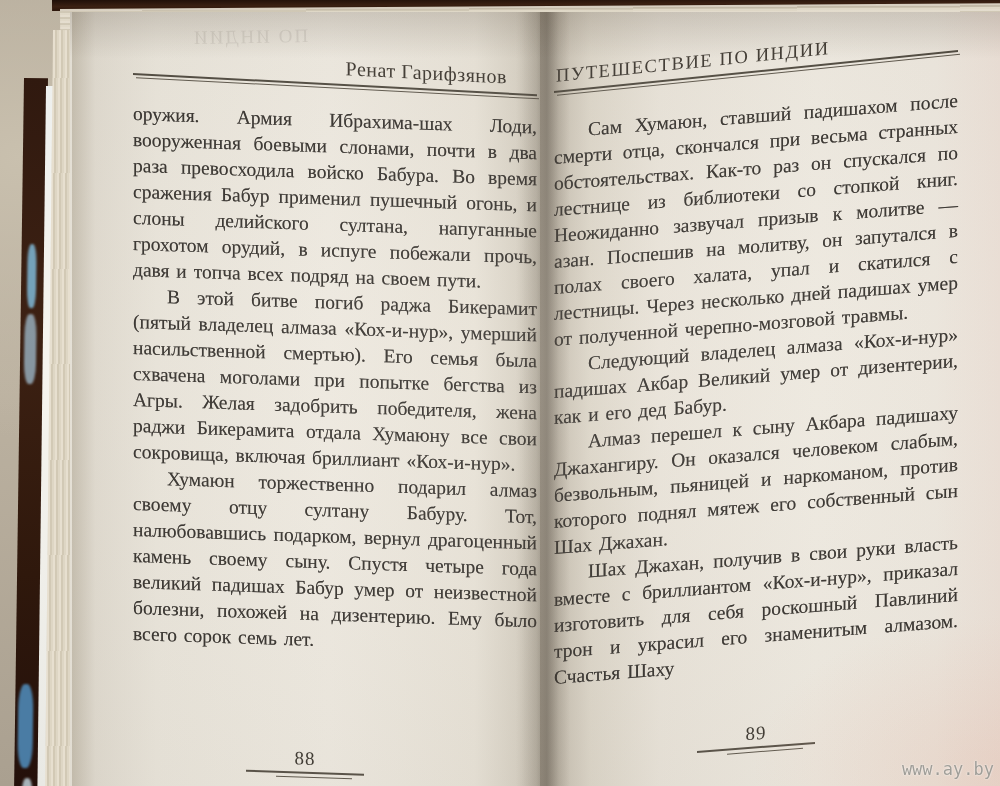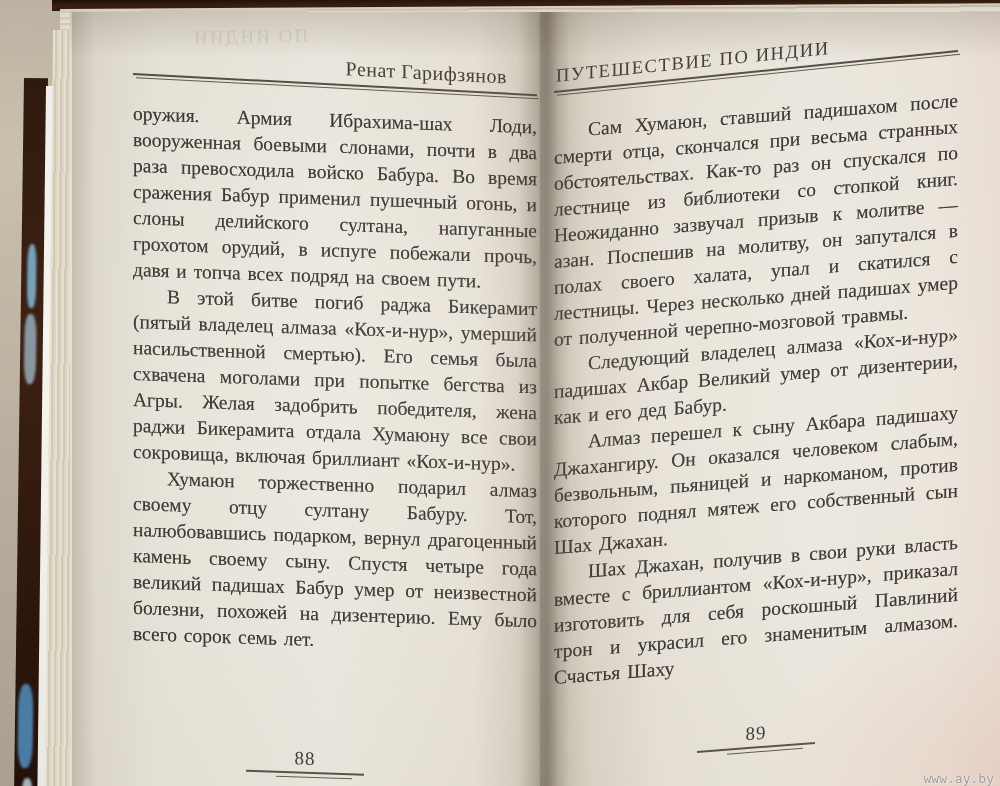--- a/index.html
+++ b/index.html
@@ -71,23 +71,23 @@
   .bodytext p.noindent{text-indent:0;}
   .ghost{position:absolute;left:120px;top:14px;font-size:19px;letter-spacing:2px;
     color:rgba(90,85,75,.13);transform:scaleX(-1) rotate(1deg);}
   .pagefoot{position:absolute;left:0;right:0;bottom:4px;text-align:center;}
   .foot-inner{display:inline-block;}
   .content-left .foot-inner{transform:translateX(-30px);}
   .pagenum{font-size:19px;color:#3c372f;letter-spacing:1px;}
   .pagerule-a{width:118px;height:1.7px;background:#564f44;margin:2px auto 0;}
   .pagerule-b{width:76px;height:1.3px;background:#5d564a;margin:3px auto 0;transform:translateX(9px);}
   
-  .watermark{position:absolute;right:6px;bottom:0;
+  .watermark{position:absolute;right:6px;bottom:7px;
     font-family:"DejaVu Sans Mono","Liberation Mono",monospace;
-    font-size:13px;color:#a09e98;text-shadow:0 0 2px #fff;text-align:center;}
+    font-size:17px;color:#a09e98;text-shadow:0 0 2px #fff;text-align:center;}
 </style>
 </head>
 <body>
 
 <div class="scene">
 
   <div class="cover-top"></div>
   <div class="stack-top"></div>
   <div class="cover-left">
     <div class="blue-mark bm1"></div>

